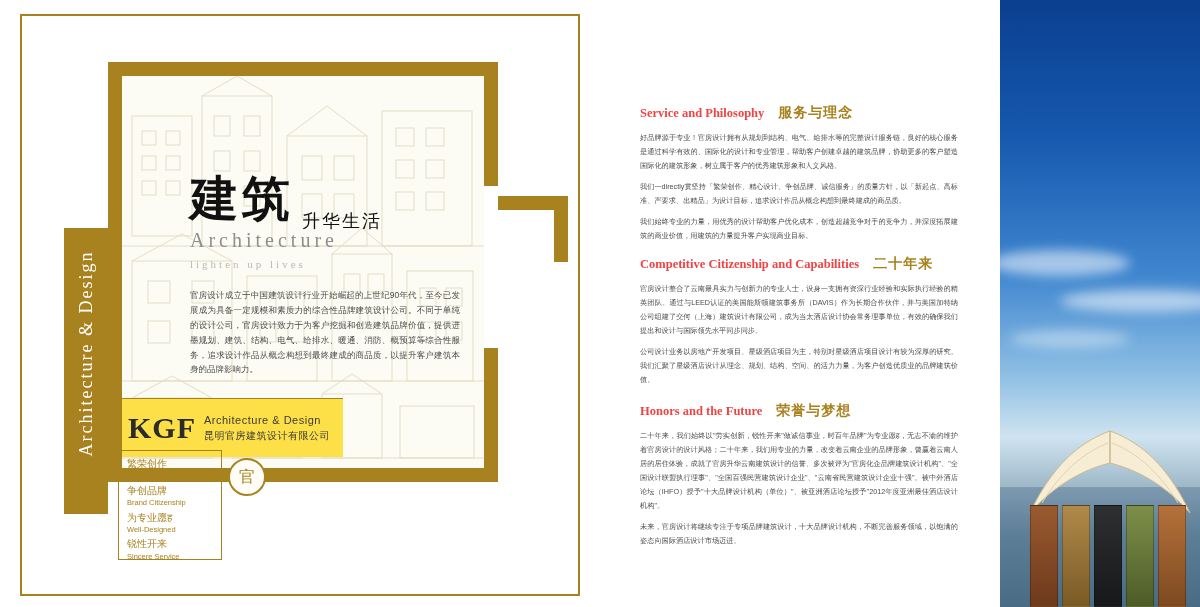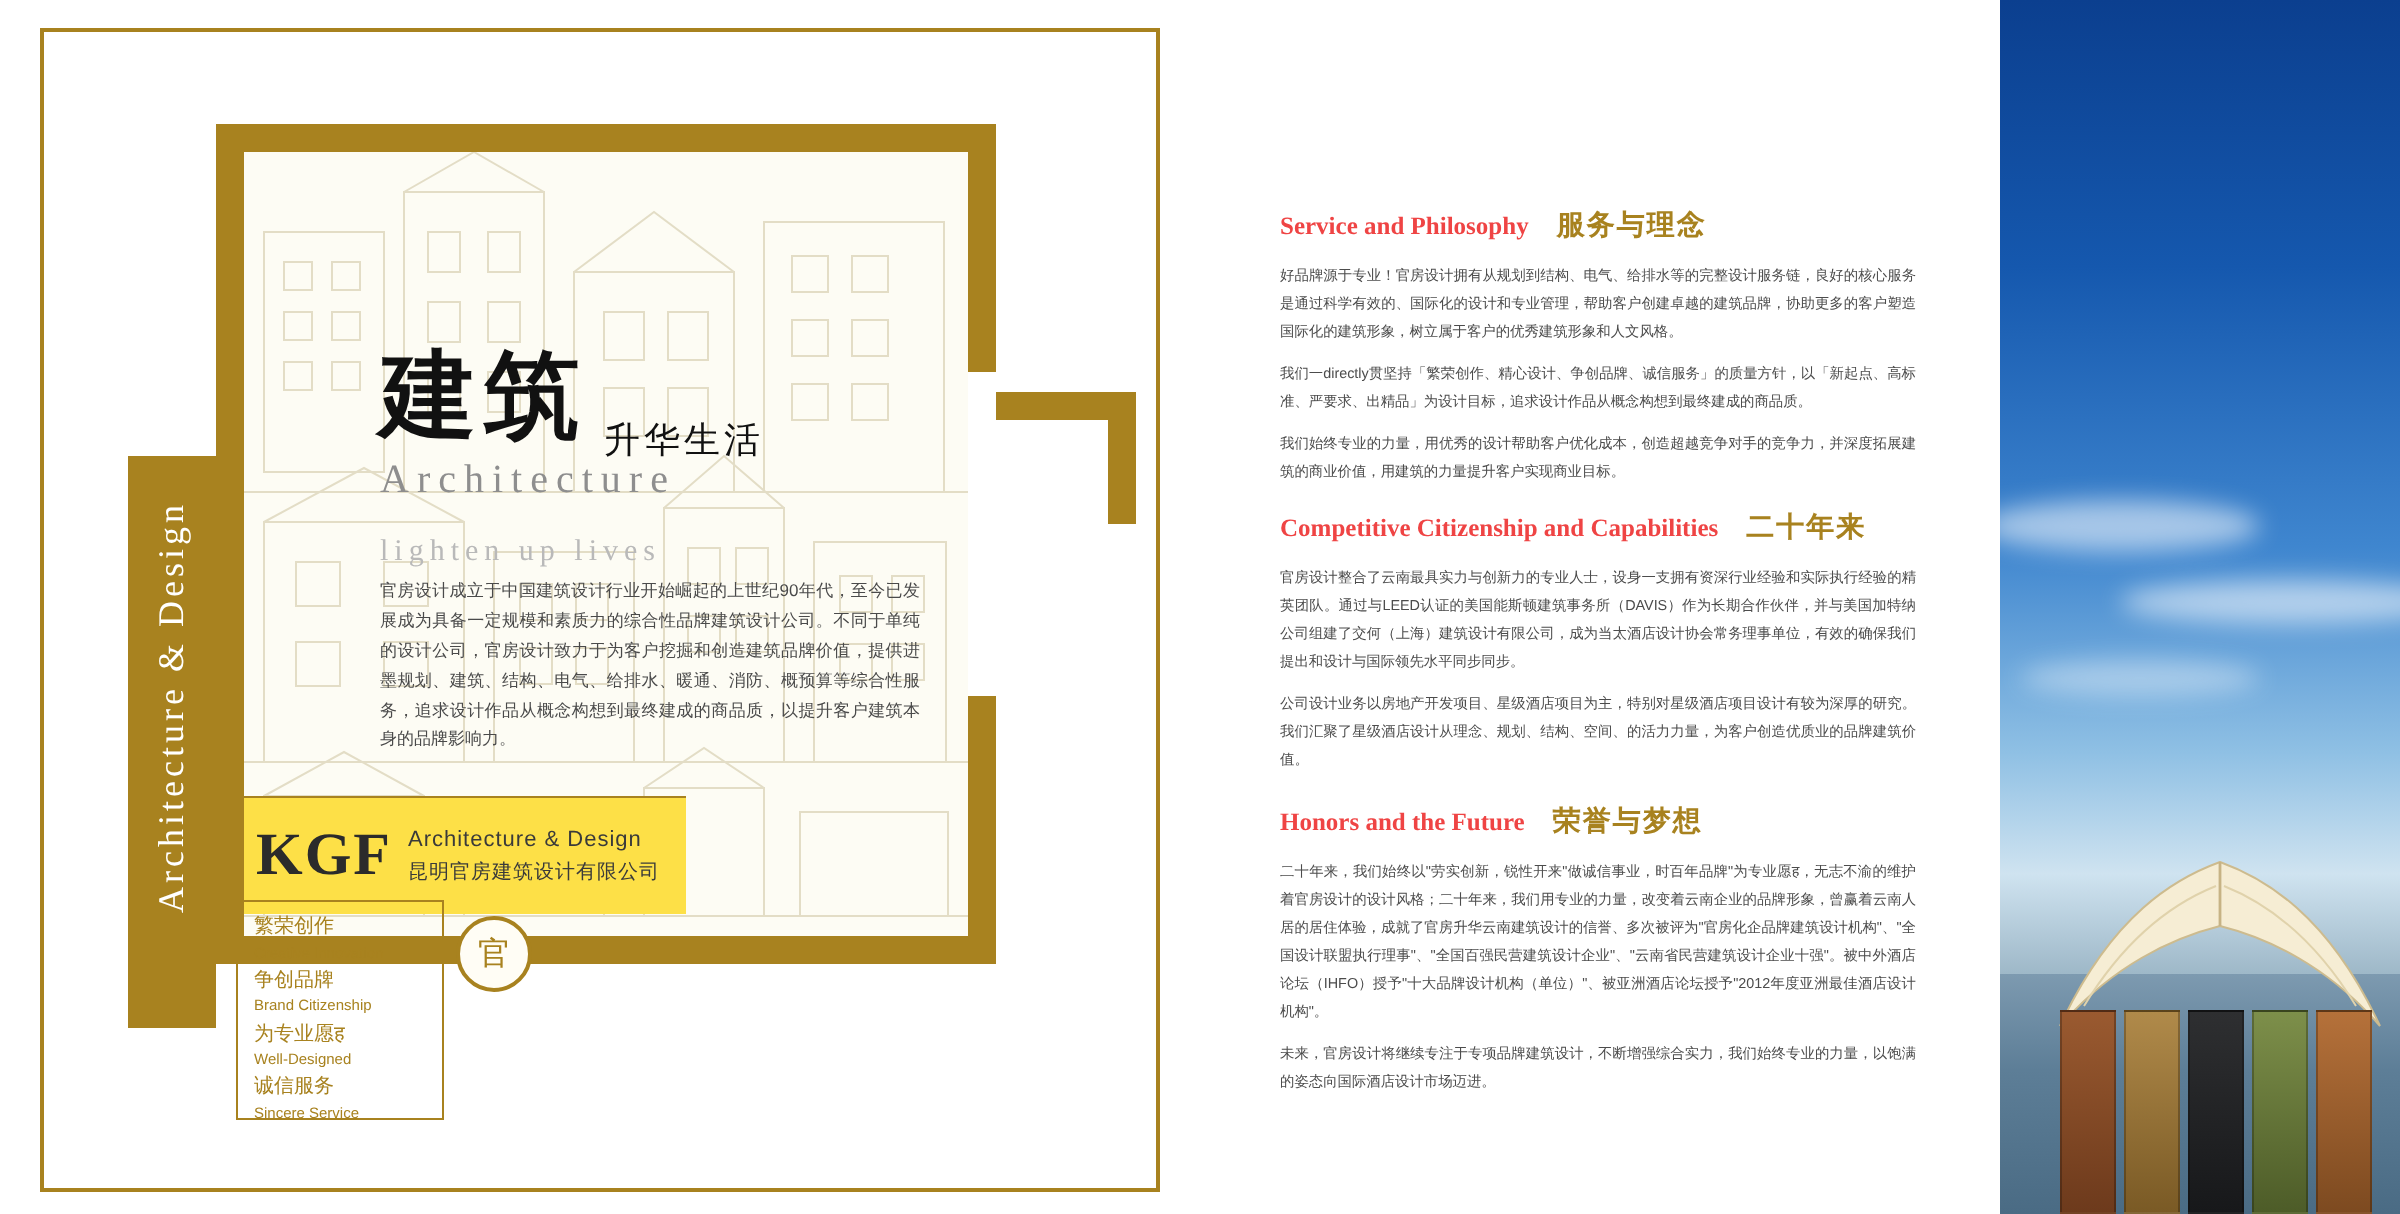--- a/index.html
+++ b/index.html
@@ -49,21 +49,21 @@
   }
   .cn-sub{
     font-size:18px;color:#111;letter-spacing:2px;display:inline-block;margin-left:8px;
     position:relative;top:12px;
   }
   .en-title{
     font-size:20px;color:#8e8e8e;letter-spacing:4px;margin-top:6px;
     font-family:"Liberation Serif", serif;
   }
   .en-title2{
-    font-size:15px;color:#b9b9b9;letter-spacing:3px;margin-top:16px;
+    font-size:11px;color:#b9b9b9;letter-spacing:3px;margin-top:6px;
     font-family:"Liberation Serif", serif;
   }
 
   
   .left-body{
     position:absolute;left:190px;top:288px;width:270px;
     font-size:8.5px;line-height:1.75;color:#4a4a4a;text-align:justify;
   }
 
   
@@ -233,21 +233,21 @@
       </div>
     </div>
 
     <div class="values">
       <div class="v-cn">繁荣创作</div>
       <div class="v-en">Creative Innovation</div>
       <div class="v-cn">争创品牌</div>
       <div class="v-en">Brand Citizenship</div>
       <div class="v-cn">为专业愿ह</div>
       <div class="v-en">Well-Designed</div>
-      <div class="v-cn">诚信服务</div>
+      <div class="v-cn">锐性开来</div>
       <div class="v-en">Sincere Service</div>
     </div>
 
     <div class="seal">官</div>
   </div>
 
   <div class="mid-fold"></div>
 
   <div class="mid-page">
 
@@ -274,21 +274,21 @@
       </div>
     </div>
 
     <div class="sec" style="top:402px;">
       <div class="sec-head">
         <div class="sec-en">Honors and the Future</div>
         <div class="sec-cn">荣誉与梦想</div>
       </div>
       <div class="sec-body">
         <p>二十年来，我们始终以"劳实创新，锐性开来"做诚信事业，时百年品牌"为专业愿ह，无志不渝的维护着官房设计的设计风格；二十年来，我们用专业的力量，改变着云南企业的品牌形象，曾赢着云南人居的居住体验，成就了官房升华云南建筑设计的信誉、多次被评为"官房化企品牌建筑设计机构"、"全国设计联盟执行理事"、"全国百强民营建筑设计企业"、"云南省民营建筑设计企业十强"。被中外酒店论坛（IHFO）授予"十大品牌设计机构（单位）"、被亚洲酒店论坛授予"2012年度亚洲最佳酒店设计机构"。</p>
-        <p>未来，官房设计将继续专注于专项品牌建筑设计，不断增强综合实力，我们始终专业的力量，以饱满的姿态向国际酒店设计市场迈进。</p>
+        <p>未来，官房设计将继续专注于专项品牌建筑设计，十大品牌设计机构，不断完善服务领域，以饱满的姿态向国际酒店设计市场迈进。</p>
       </div>
     </div>
   </div>
 
   <div class="right-page">
     <div class="sky"></div>
     <div class="cloud" style="left:-10px;top:250px;width:140px;height:26px;"></div>
     <div class="cloud" style="left:60px;top:290px;width:170px;height:22px;"></div>
     <div class="cloud" style="left:10px;top:330px;width:120px;height:18px;opacity:.7;"></div>
     <div class="sea"></div>

